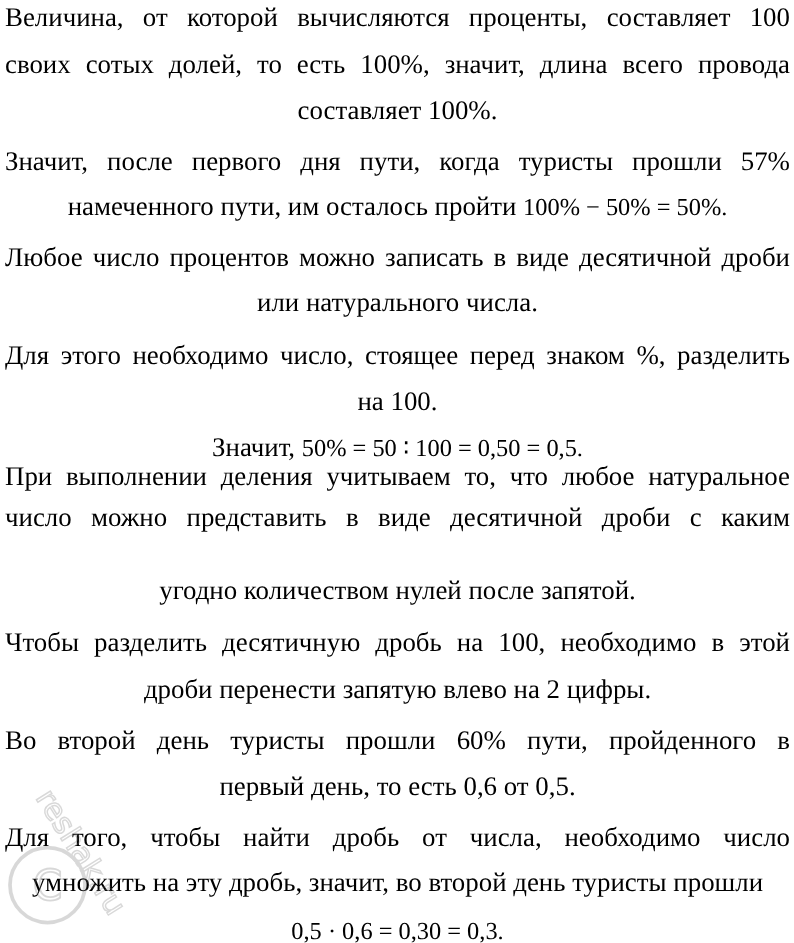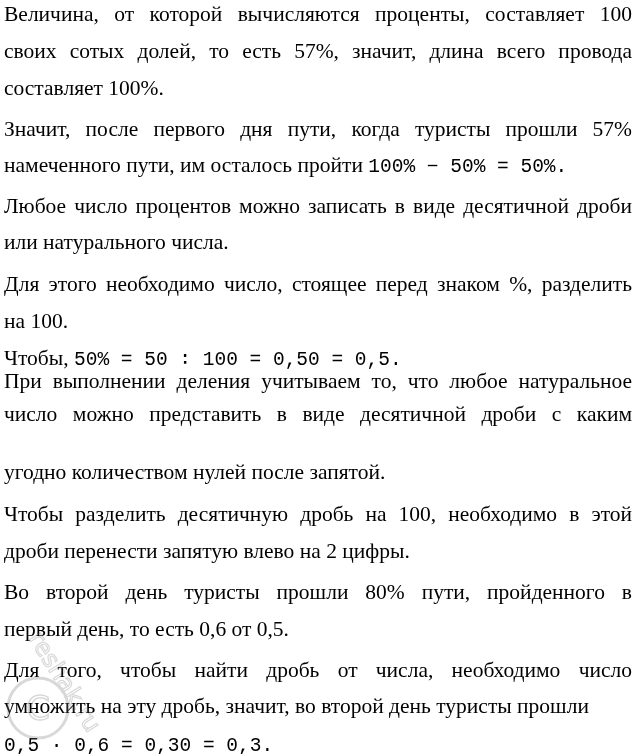--- a/index.html
+++ b/index.html
@@ -22,71 +22,72 @@
       width: 628px;
     }
     .line {
       position: absolute;
       left: 0;
       width: 628px;
       font-size: 21.5px;
       line-height: 26px;
       white-space: nowrap;
       height: 26px;
+      text-align: center;
     }
     .justify {
       text-align: justify;
       text-align-last: justify;
       font-family: Liberation Serif, serif;
     }
     .math {
-      font-family: Liberation Mono, monospace;
+      font-family: Liberation Serif, serif;
       font-size: 19.5px;
     }
     .watermark {
       position: absolute;
       left: 0;
       top: 588px;
       width: 140px;
       height: 170px;
       pointer-events: none;
       opacity: 0.28;
     }
   </style>
 </head>
 <body>
 
 <div class="doc">
   <div class="line justify" style="top:1px">Величина, от которой вычисляются проценты, составляет 100</div>
-  <div class="line justify" style="top:38px">своих сотых долей, то есть 57%, значит, длина всего провода</div>
+  <div class="line justify" style="top:38px">своих сотых долей, то есть 100%, значит, длина всего провода</div>
   <div class="line" style="top:75px">составляет 100%.</div>
 
   <div class="line justify" style="top:116px">Значит, после первого дня пути, когда туристы прошли 57%</div>
   <div class="line" style="top:152px">
     <span>намеченного пути, им осталось пройти </span><span class="math">100% − 50% = 50%.</span>
   </div>
 
   <div class="line justify" style="top:193px">Любое число процентов можно записать в виде десятичной дроби</div>
   <div class="line" style="top:229px">или натурального числа.</div>
 
   <div class="line justify" style="top:271px">Для этого необходимо число, стоящее перед знаком %, разделить</div>
   <div class="line" style="top:308px">на 100.</div>
 
   <div class="line" style="top:345px">
-    <span>Чтобы, </span><span class="math">50% = 50 ∶ 100 = 0,50 = 0,5.</span>
+    <span>Значит, </span><span class="math">50% = 50 ∶ 100 = 0,50 = 0,5.</span>
   </div>
 
   <div class="line justify" style="top:368px">При выполнении деления учитываем то, что любое натуральное</div>
   <div class="line justify" style="top:401px">число можно представить в виде десятичной дроби с каким</div>
   <div class="line" style="top:459px">угодно количеством нулей после запятой.</div>
 
   <div class="line justify" style="top:501px">Чтобы разделить десятичную дробь на 100, необходимо в этой</div>
   <div class="line" style="top:538px">дроби перенести запятую влево на 2 цифры.</div>
 
-  <div class="line justify" style="top:579px">Во второй день туристы прошли 80% пути, пройденного в</div>
+  <div class="line justify" style="top:579px">Во второй день туристы прошли 60% пути, пройденного в</div>
   <div class="line" style="top:616px">первый день, то есть 0,6 от 0,5.</div>
 
   <div class="line justify" style="top:657px">Для того, чтобы найти дробь от числа, необходимо число</div>
   <div class="line" style="top:693px">умножить на эту дробь, значит, во второй день туристы прошли</div>
 
   <div class="line" style="top:731px">
     <span class="math">0,5 · 0,6 = 0,30 = 0,3.</span>
   </div>
 </div>
 

